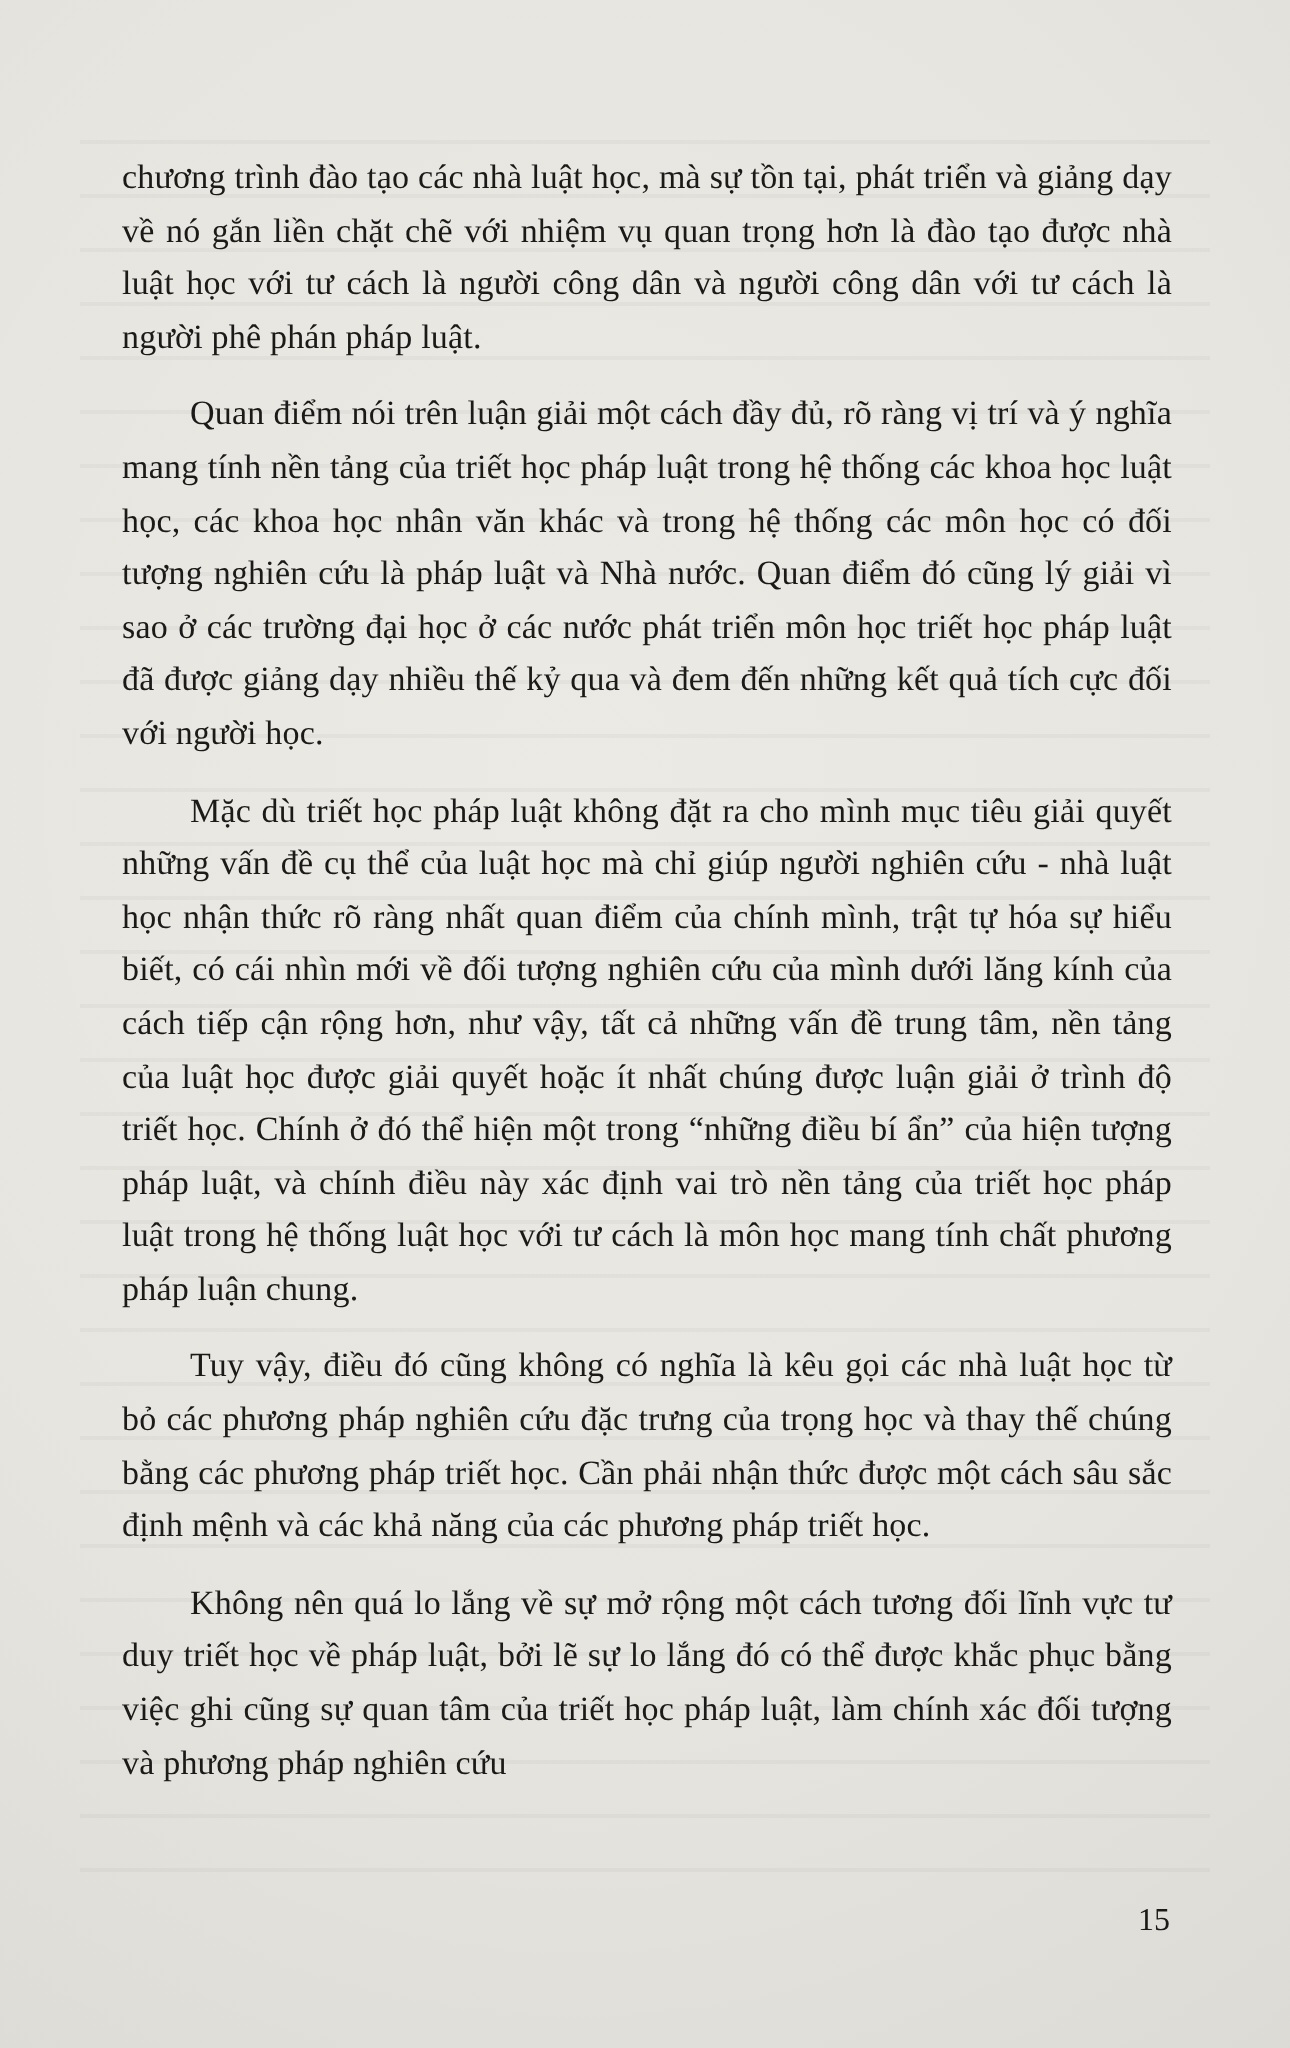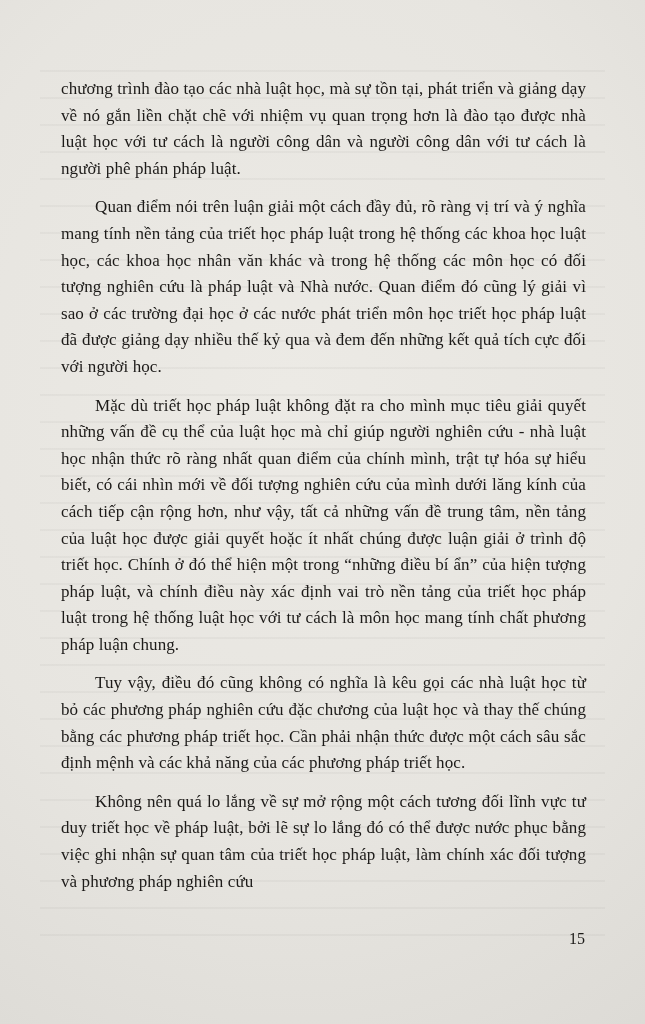--- a/index.html
+++ b/index.html
@@ -52,30 +52,30 @@
     margin: 0;
     padding: 0;
   }
   .text-block p.indent {
     text-indent: 34px;
     margin-top: 12px;
   }
   .page-number {
     position: absolute;
     right: 60px;
-    bottom: 76px;
+    bottom: 54px;
     font-size: 16px;
     color: #1c1a18;
   }
 </style>
 </head>
 <body>
 
 <div class="scan-page">
   <div class="text-block">
     <p>chương trình đào tạo các nhà luật học, mà sự tồn tại, phát triển và giảng dạy về nó gắn liền chặt chẽ với nhiệm vụ quan trọng hơn là đào tạo được nhà luật học với tư cách là người công dân và người công dân với tư cách là người phê phán pháp luật.</p>
     <p class="indent">Quan điểm nói trên luận giải một cách đầy đủ, rõ ràng vị trí và ý nghĩa mang tính nền tảng của triết học pháp luật trong hệ thống các khoa học luật học, các khoa học nhân văn khác và trong hệ thống các môn học có đối tượng nghiên cứu là pháp luật và Nhà nước. Quan điểm đó cũng lý giải vì sao ở các trường đại học ở các nước phát triển môn học triết học pháp luật đã được giảng dạy nhiều thế kỷ qua và đem đến những kết quả tích cực đối với người học.</p>
     <p class="indent">Mặc dù triết học pháp luật không đặt ra cho mình mục tiêu giải quyết những vấn đề cụ thể của luật học mà chỉ giúp người nghiên cứu - nhà luật học nhận thức rõ ràng nhất quan điểm của chính mình, trật tự hóa sự hiểu biết, có cái nhìn mới về đối tượng nghiên cứu của mình dưới lăng kính của cách tiếp cận rộng hơn, như vậy, tất cả những vấn đề trung tâm, nền tảng của luật học được giải quyết hoặc ít nhất chúng được luận giải ở trình độ triết học. Chính ở đó thể hiện một trong “những điều bí ẩn” của hiện tượng pháp luật, và chính điều này xác định vai trò nền tảng của triết học pháp luật trong hệ thống luật học với tư cách là môn học mang tính chất phương pháp luận chung.</p>
-    <p class="indent">Tuy vậy, điều đó cũng không có nghĩa là kêu gọi các nhà luật học từ bỏ các phương pháp nghiên cứu đặc chương của luật học và thay thế chúng bằng các phương pháp triết học. Cần phải nhận thức được một cách sâu sắc định mệnh và các khả năng của các phương pháp triết học.</p>
-    <p class="indent">Không nên quá lo lắng về sự mở rộng một cách tương đối lĩnh vực tư duy triết học về pháp luật, bởi lẽ sự lo lắng đó có thể được nước phục bằng việc ghi nhận sự quan tâm của triết học pháp luật, làm chính xác đối tượng và phương pháp nghiên cứu</p>
+    <p class="indent">Tuy vậy, điều đó cũng không có nghĩa là kêu gọi các nhà luật học từ bỏ các phương pháp nghiên cứu đặc trưng của trọng học và thay thế chúng bằng các phương pháp triết học. Cần phải nhận thức được một cách sâu sắc định mệnh và các khả năng của các phương pháp triết học.</p>
+    <p class="indent">Không nên quá lo lắng về sự mở rộng một cách tương đối lĩnh vực tư duy triết học về pháp luật, bởi lẽ sự lo lắng đó có thể được khắc phục bằng việc ghi cũng sự quan tâm của triết học pháp luật, làm chính xác đối tượng và phương pháp nghiên cứu</p>
   </div>
   <div class="page-number">15</div>
 </div>
 
 </body></html>

